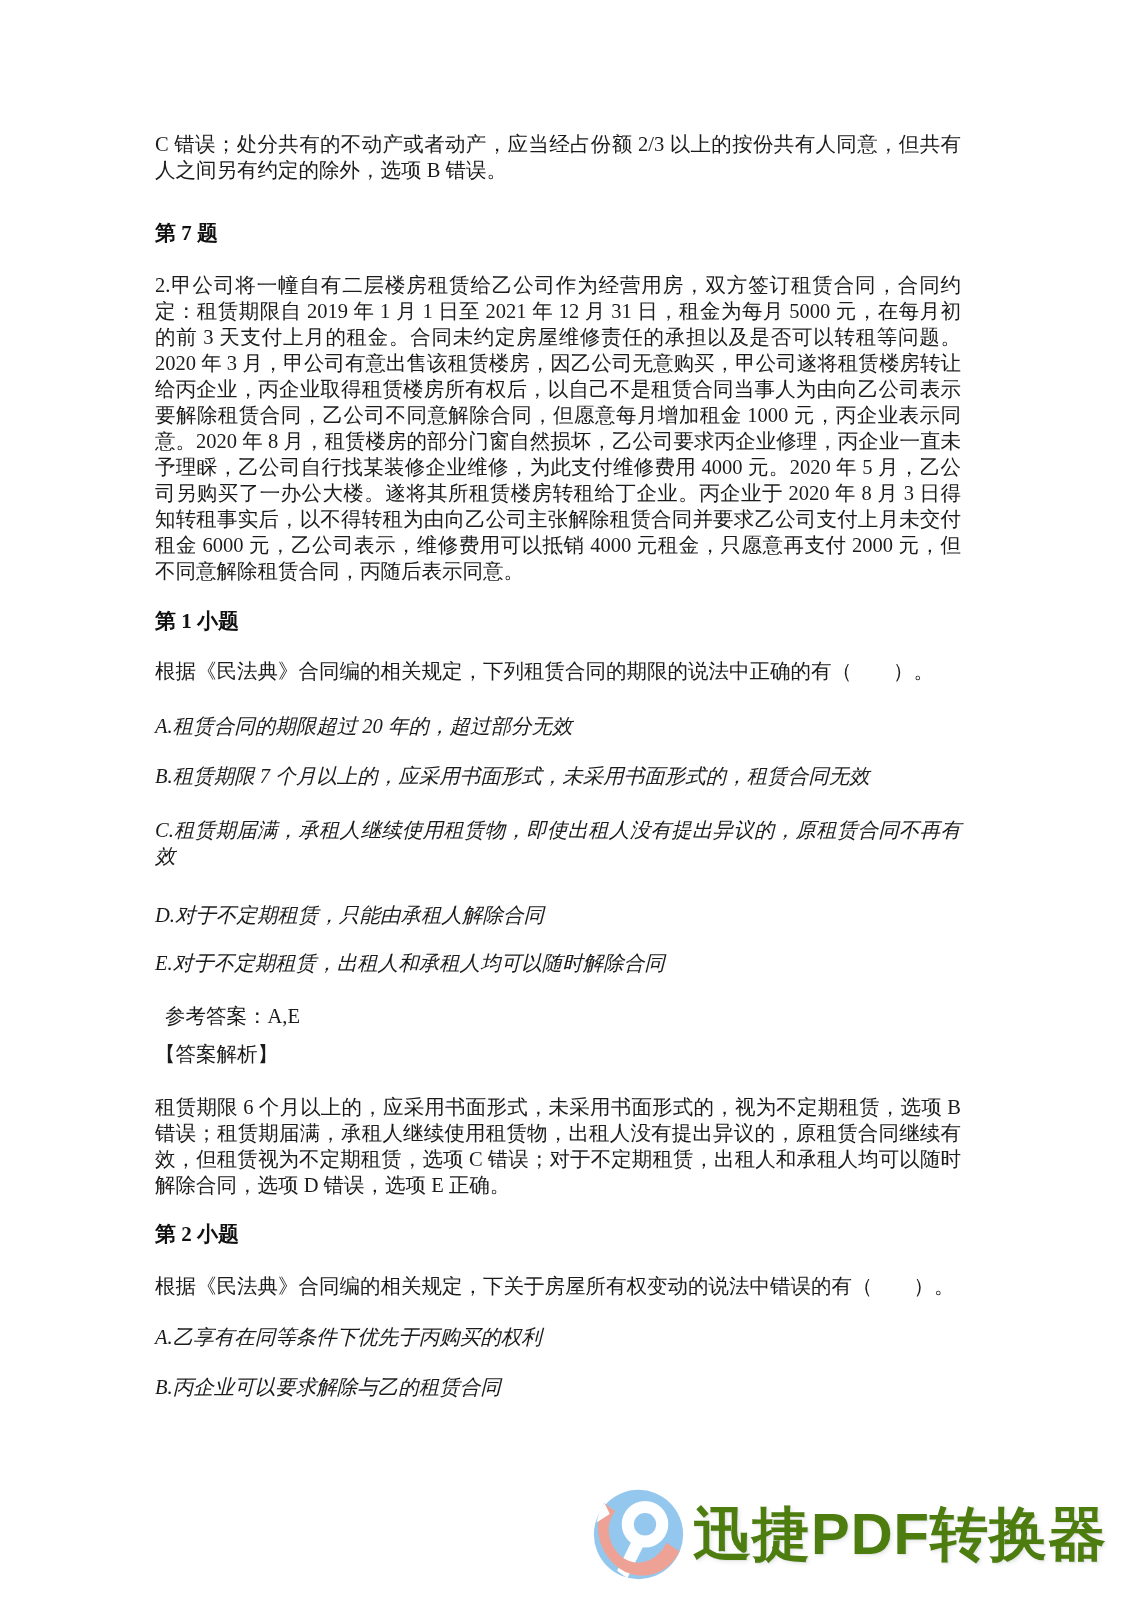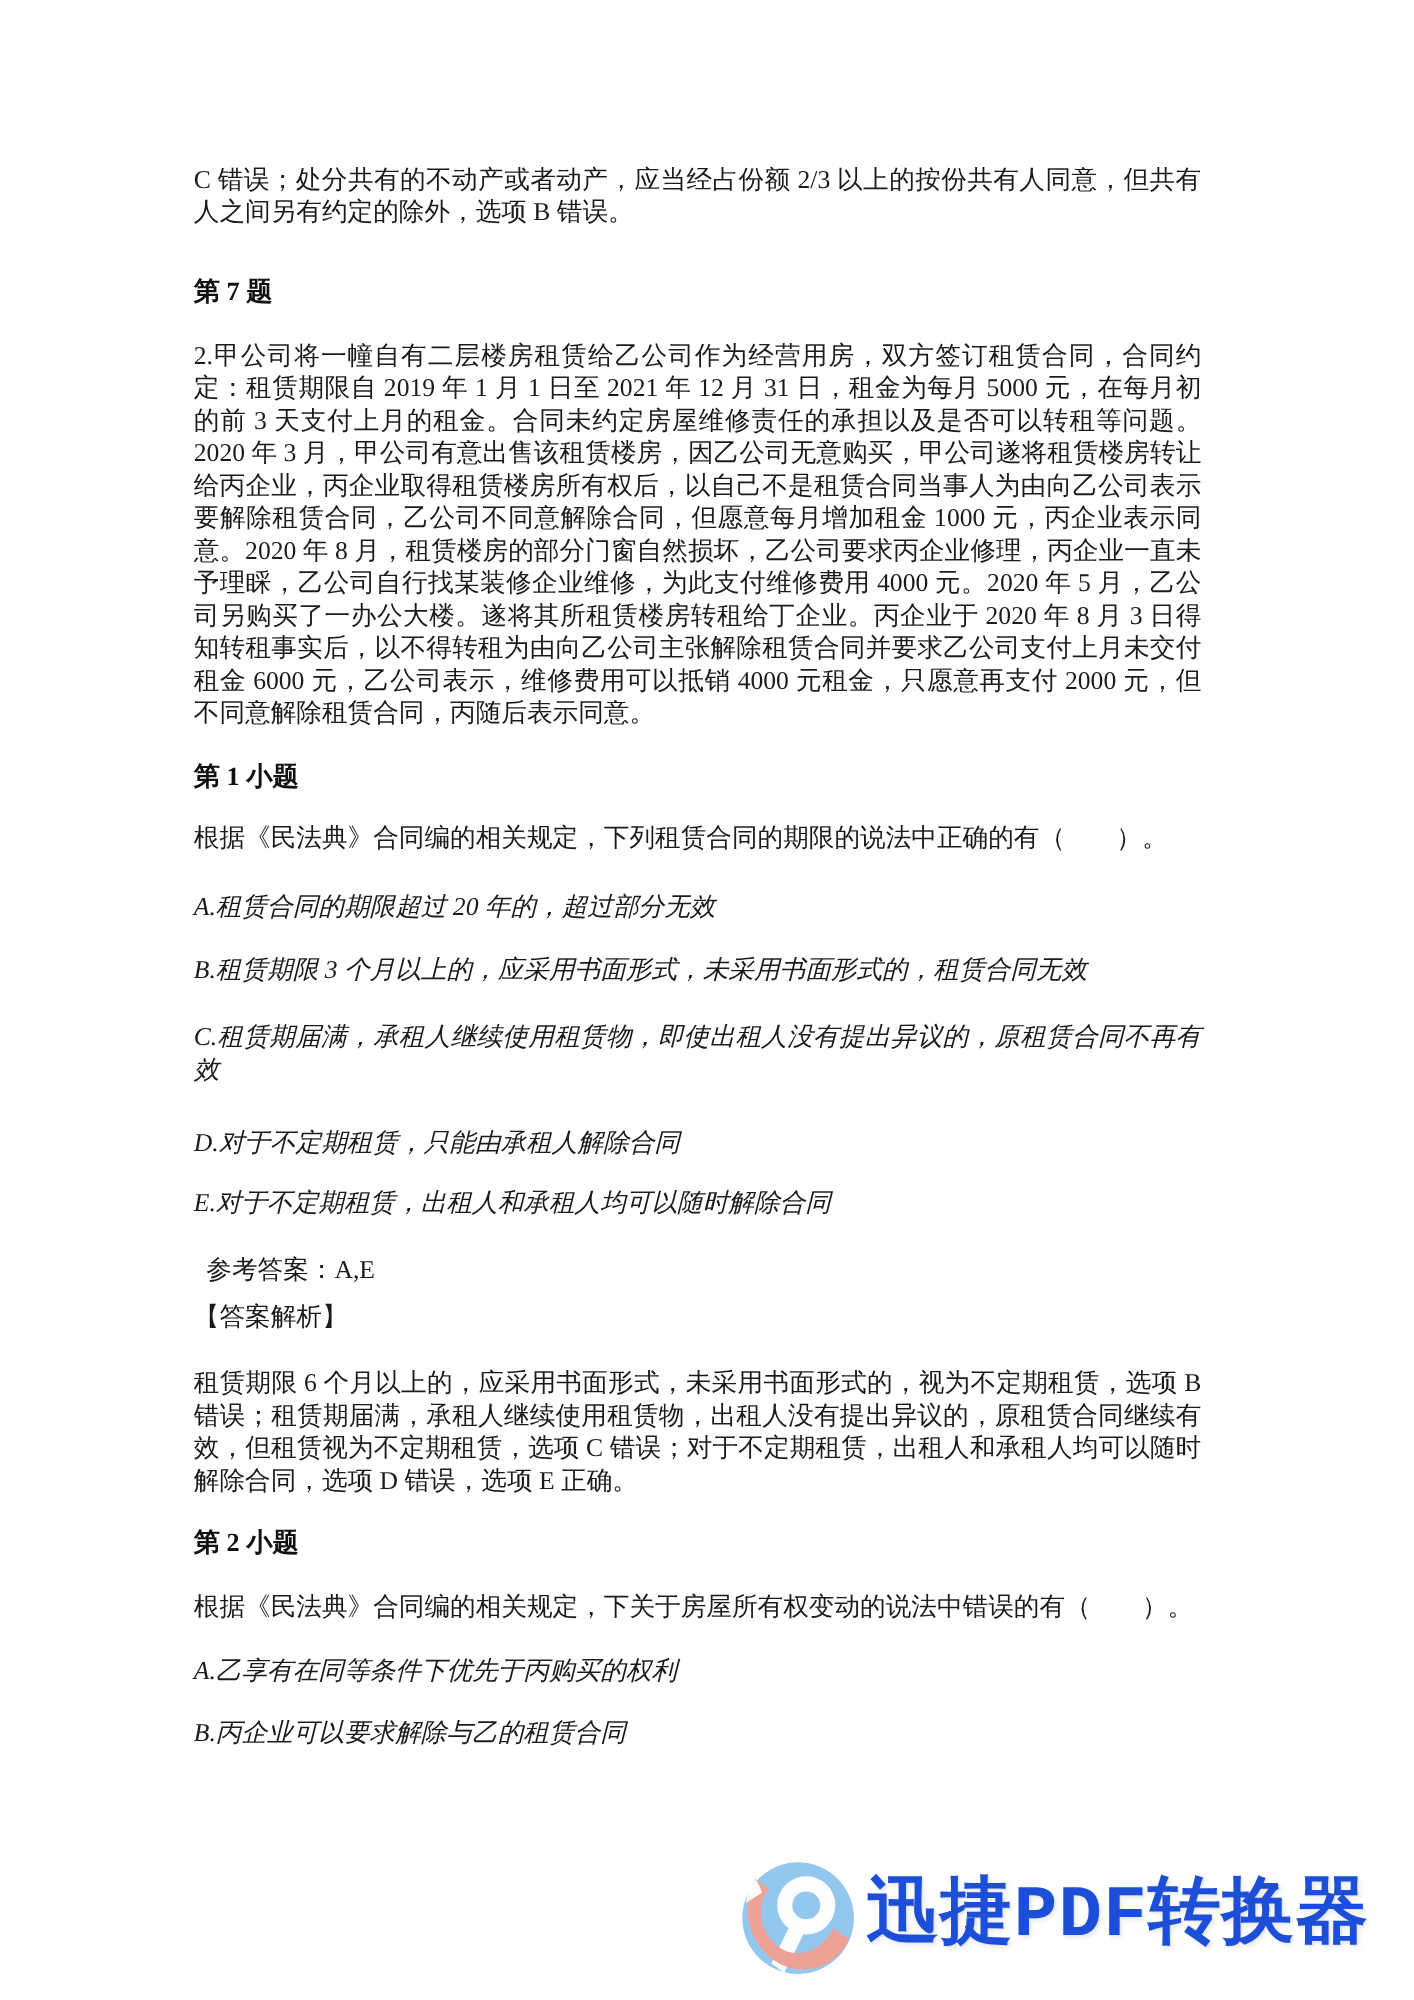--- a/index.html
+++ b/index.html
@@ -53,26 +53,26 @@
     pointer-events: none;
   }
   .wm-logo {
     width: 93px;
     height: 93px;
     flex: 0 0 auto;
     opacity: 0.92;
   }
   .wm-text {
     margin-left: 8px;
-    font-family: Liberation Mono, monospace;
+    font-family: Liberation Sans, sans-serif;
     font-weight: bold;
     font-size: 58px;
     line-height: 1;
     letter-spacing: 1px;
-    color: #1d4ed8;
+    color: #4d7c0f;
     text-shadow: 1px 1px 0 #e4e6e8, 2px 2px 4px #e9eaec;
     white-space: nowrap;
   }
 </style>
 </head>
 <body>
 
 <div class="page">
   <div class="content">
 
@@ -81,21 +81,21 @@
     <h2 class="heading" style="margin-top:37px">第 7 题</h2>
 
     <p class="para" style="margin-top:26px">2.甲公司将一幢自有二层楼房租赁给乙公司作为经营用房，双方签订租赁合同，合同约定：租赁期限自 2019 年 1 月 1 日至 2021 年 12 月 31 日，租金为每月 5000 元，在每月初的前 3 天支付上月的租金。合同未约定房屋维修责任的承担以及是否可以转租等问题。2020 年 3 月，甲公司有意出售该租赁楼房，因乙公司无意购买，甲公司遂将租赁楼房转让给丙企业，丙企业取得租赁楼房所有权后，以自己不是租赁合同当事人为由向乙公司表示要解除租赁合同，乙公司不同意解除合同，但愿意每月增加租金 1000 元，丙企业表示同意。2020 年 8 月，租赁楼房的部分门窗自然损坏，乙公司要求丙企业修理，丙企业一直未予理睬，乙公司自行找某装修企业维修，为此支付维修费用 4000 元。2020 年 5 月，乙公司另购买了一办公大楼。遂将其所租赁楼房转租给丁企业。丙企业于 2020 年 8 月 3 日得知转租事实后，以不得转租为由向乙公司主张解除租赁合同并要求乙公司支付上月未交付租金 6000 元，乙公司表示，维修费用可以抵销 4000 元租金，只愿意再支付 2000 元，但不同意解除租赁合同，丙随后表示同意。</p>
 
     <h3 class="heading" style="margin-top:24px">第 1 小题</h3>
 
     <p class="para" style="margin-top:24px">根据《民法典》合同编的相关规定，下列租赁合同的期限的说法中正确的有（　　）。</p>
 
     <p class="option" style="margin-top:29px">A.租赁合同的期限超过 20 年的，超过部分无效</p>
 
-    <p class="option" style="margin-top:24px">B.租赁期限 3 个月以上的，应采用书面形式，未采用书面形式的，租赁合同无效</p>
+    <p class="option" style="margin-top:24px">B.租赁期限 7 个月以上的，应采用书面形式，未采用书面形式的，租赁合同无效</p>
 
     <p class="option" style="margin-top:28px">C.租赁期届满，承租人继续使用租赁物，即使出租人没有提出异议的，原租赁合同不再有效</p>
 
     <p class="option" style="margin-top:33px">D.对于不定期租赁，只能由承租人解除合同</p>
 
     <p class="option" style="margin-top:22px">E.对于不定期租赁，出租人和承租人均可以随时解除合同</p>
 
     <p class="answer-line" style="margin-top:27px">参考答案：A,E</p>
 
     <p class="para" style="margin-top:12px">【答案解析】</p>

